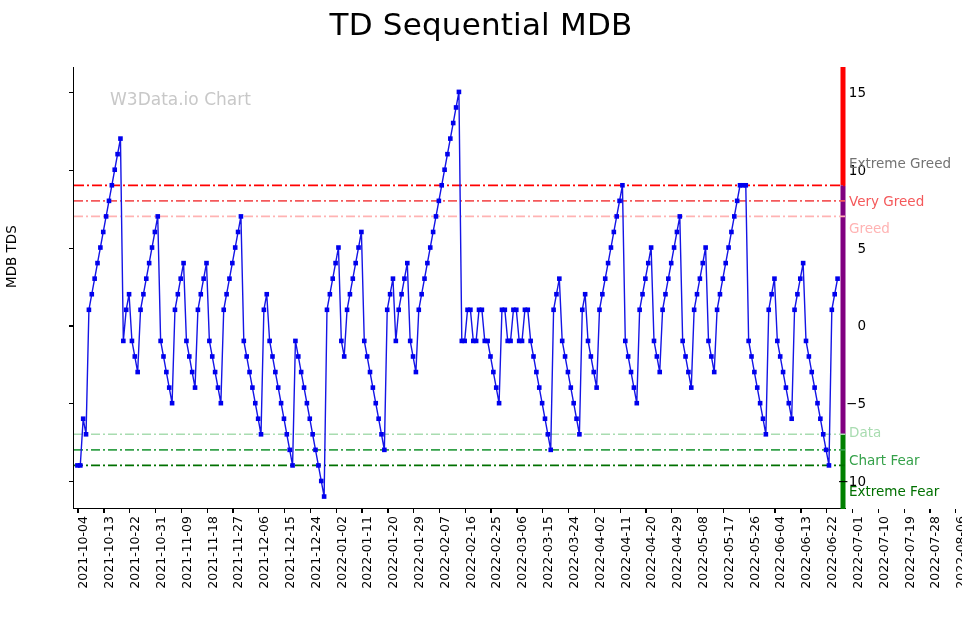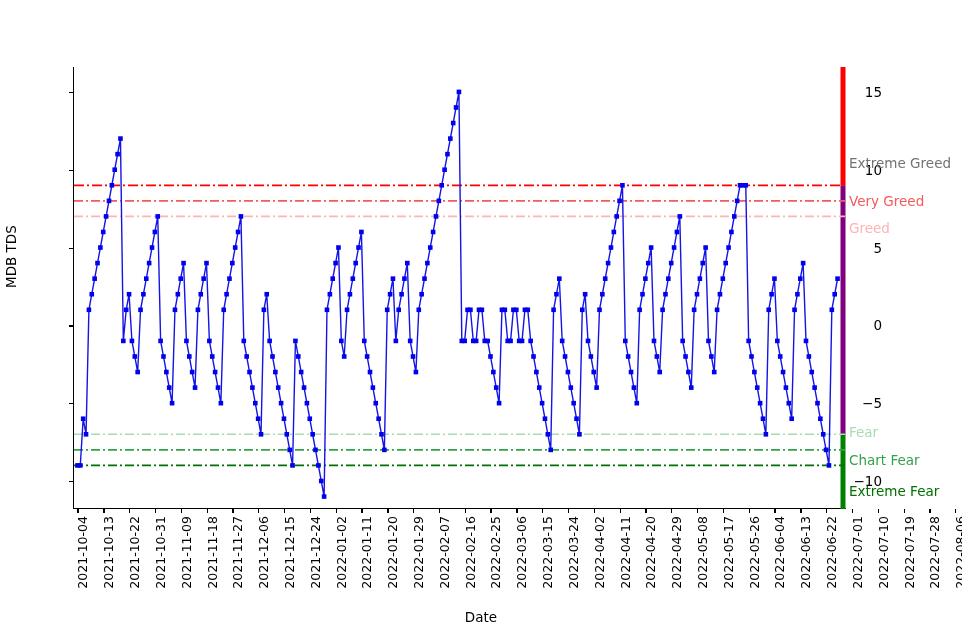--- a/index.html
+++ b/index.html
@@ -71,21 +71,21 @@
     color: #000;
     white-space: nowrap;
   }
   #annotation-status {
     color: #800080;
     margin-left: 13px;
   }
   
   .ytick-label {
     position: absolute;
-    right: 80px;
+    right: 96px;
     width: 60px;
     text-align: right;
     font-size: 13.5px;
     color: #000;
     transform: translateY(-50%);
   }
   #ylabel {
     position: absolute;
     font-size: 13.5px;
     color: #000;
@@ -135,24 +135,26 @@
     white-space: nowrap;
     left: 849px;
     transform: translateY(-50%);
   }
 </style>
 </head>
 <body>
 
 <div id="figure">
 
+  <div id="chart-title">TD Sequential MDB</div>
 
   <div id="plot">
     <div id="plot-frame"></div>
 
+    <div class="watermark" id="wm1">W3Data.io Chart</div>
 
 
     <svg id="svg-layer" width="773" height="442">
         <rect x="767.5" y="0" width="5" height="118.28169014084506" fill="#ff0000"></rect>
         <rect x="767.5" y="118.28169014084506" width="5" height="249.01408450704224" fill="#800080"></rect>
         <rect x="767.5" y="367.2957746478873" width="5" height="74.7042253521127" fill="#008000"></rect>
         <line x1="1" x2="772" y1="133.84507042253523" y2="133.84507042253523" stroke="#f4595b" stroke-width="1.6" stroke-dasharray="9,3,2,3"></line>
         <line x1="1" x2="772" y1="149.40845070422534" y2="149.40845070422534" stroke="#ffb3b3" stroke-width="1.6" stroke-dasharray="9,3,2,3"></line>
         <line x1="1" x2="772" y1="367.2957746478873" y2="367.2957746478873" stroke="#a8dcb0" stroke-width="1.6" stroke-dasharray="9,3,2,3"></line>
         <line x1="1" x2="772" y1="382.85915492957747" y2="382.85915492957747" stroke="#35a14a" stroke-width="1.6" stroke-dasharray="9,3,2,3"></line>
@@ -424,21 +426,20 @@
           <rect x="750.79" y="380.56" width="4.6" height="4.6" fill="#0000ee"></rect>
           <rect x="753.66" y="396.12" width="4.6" height="4.6" fill="#0000ee"></rect>
           <rect x="756.53" y="240.49" width="4.6" height="4.6" fill="#0000ee"></rect>
           <rect x="759.40" y="224.93" width="4.6" height="4.6" fill="#0000ee"></rect>
           <rect x="762.27" y="209.36" width="4.6" height="4.6" fill="#0000ee"></rect>
         </g>
       </svg>
   </div>
 
   <div id="ylabel">MDB TDS</div>
-  <div id="xlabel">Date</div>
 
   <div id="ytick-container">
       <div class="ytick-label" style="top: 91.9014px;">15</div>
       <div class="ytick-mark" style="top: 91.9014px;"></div>
       <div class="ytick-label" style="top: 169.718px;">10</div>
       <div class="ytick-mark" style="top: 169.718px;"></div>
       <div class="ytick-label" style="top: 247.535px;">5</div>
       <div class="ytick-mark" style="top: 247.535px;"></div>
       <div class="ytick-label" style="top: 325.352px;">0</div>
       <div class="ytick-mark" style="top: 325.352px;"></div>
@@ -516,17 +517,17 @@
       <div class="xtick-label" style="left: 908.539px;">2022-07-19</div>
       <div class="xtick-mark" style="left: 929.355px;"></div>
       <div class="xtick-label" style="left: 934.355px;">2022-07-28</div>
       <div class="xtick-mark" style="left: 955.171px;"></div>
       <div class="xtick-label" style="left: 960.171px;">2022-08-06</div>
     </div>
   <div id="zone-label-container">
       <div class="zone-label" style="top: 163.282px; color: #737373;">Extreme Greed</div>
       <div class="zone-label" style="top: 200.845px; color: rgb(244, 89, 91);">Very Greed</div>
       <div class="zone-label" style="top: 228.408px; color: rgb(255, 179, 179); text-align: center;">Greed</div>
-      <div class="zone-label" style="top: 432.296px; color: rgb(168, 220, 176);">Fear</div>
+      <div class="zone-label" style="top: 432.296px; color: rgb(168, 220, 176);">Data</div>
       <div class="zone-label" style="top: 459.859px; color: rgb(53, 161, 74);">Chart Fear</div>
       <div class="zone-label" style="top: 491px; color: rgb(0, 112, 0);">Extreme Fear</div>
     </div>
 </div>
 
 </body></html>

